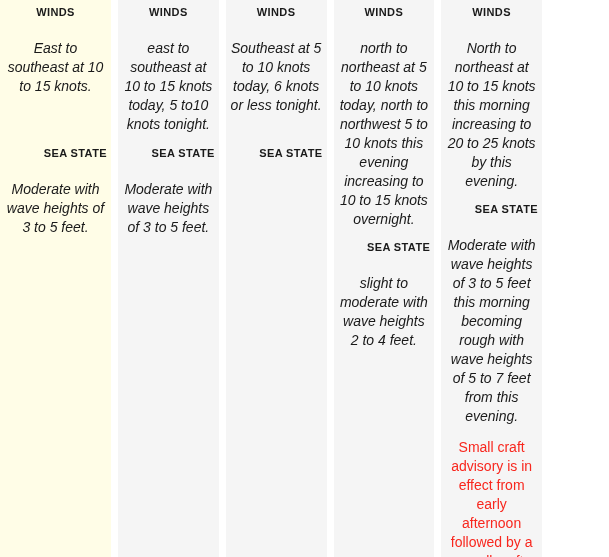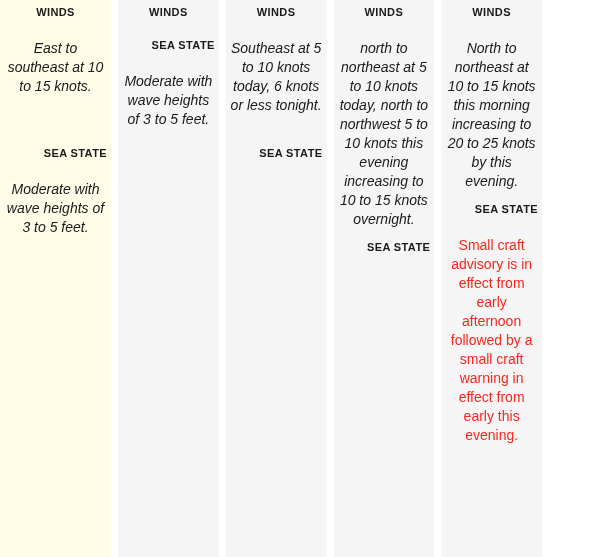--- a/index.html
+++ b/index.html
@@ -64,36 +64,39 @@
 
   <div class="forecast-column highlight">
     <div class="section-header winds-header">WINDS</div>
     <div class="body-text winds-text">East to southeast at 10 to 15 knots.</div>
     <div class="section-header sea-header">SEA STATE</div>
     <div class="body-text sea-text">Moderate with wave heights of 3 to 5 feet.</div>
   </div>
 
   <div class="forecast-column">
     <div class="section-header winds-header">WINDS</div>
+    <div class="body-text winds-text">east to southeast at 10 to 15 knots today, 5 to10 knots tonight.</div>
     <div class="section-header sea-header">SEA STATE</div>
     <div class="body-text sea-text">Moderate with wave heights of 3 to 5 feet.</div>
   </div>
 
   <div class="forecast-column">
     <div class="section-header winds-header">WINDS</div>
     <div class="body-text winds-text">Southeast at 5 to 10 knots today, 6 knots or less tonight.</div>
     <div class="section-header sea-header">SEA STATE</div>
   </div>
 
   <div class="forecast-column">
     <div class="section-header winds-header">WINDS</div>
     <div class="body-text winds-text">north to northeast at 5 to 10 knots today, north to northwest 5 to 10 knots this evening increasing to 10 to 15 knots overnight.</div>
     <div class="section-header sea-header">SEA STATE</div>
+    <div class="body-text sea-text">slight to moderate with wave heights 2 to 4 feet.</div>
   </div>
 
   <div class="forecast-column">
     <div class="section-header winds-header">WINDS</div>
     <div class="body-text winds-text">North to northeast at 10 to 15 knots this morning increasing to 20 to 25 knots by this evening.</div>
     <div class="section-header sea-header">SEA STATE</div>
+    <div class="body-text sea-text">Moderate with wave heights of 3 to 5 feet this morning becoming rough with wave heights of 5 to 7 feet from this evening.</div>
     <div class="advisory-text">Small craft advisory is in effect from early afternoon followed by a small craft warning in effect from early this evening.</div>
   </div>
 
 </div>
 
 </body></html>

